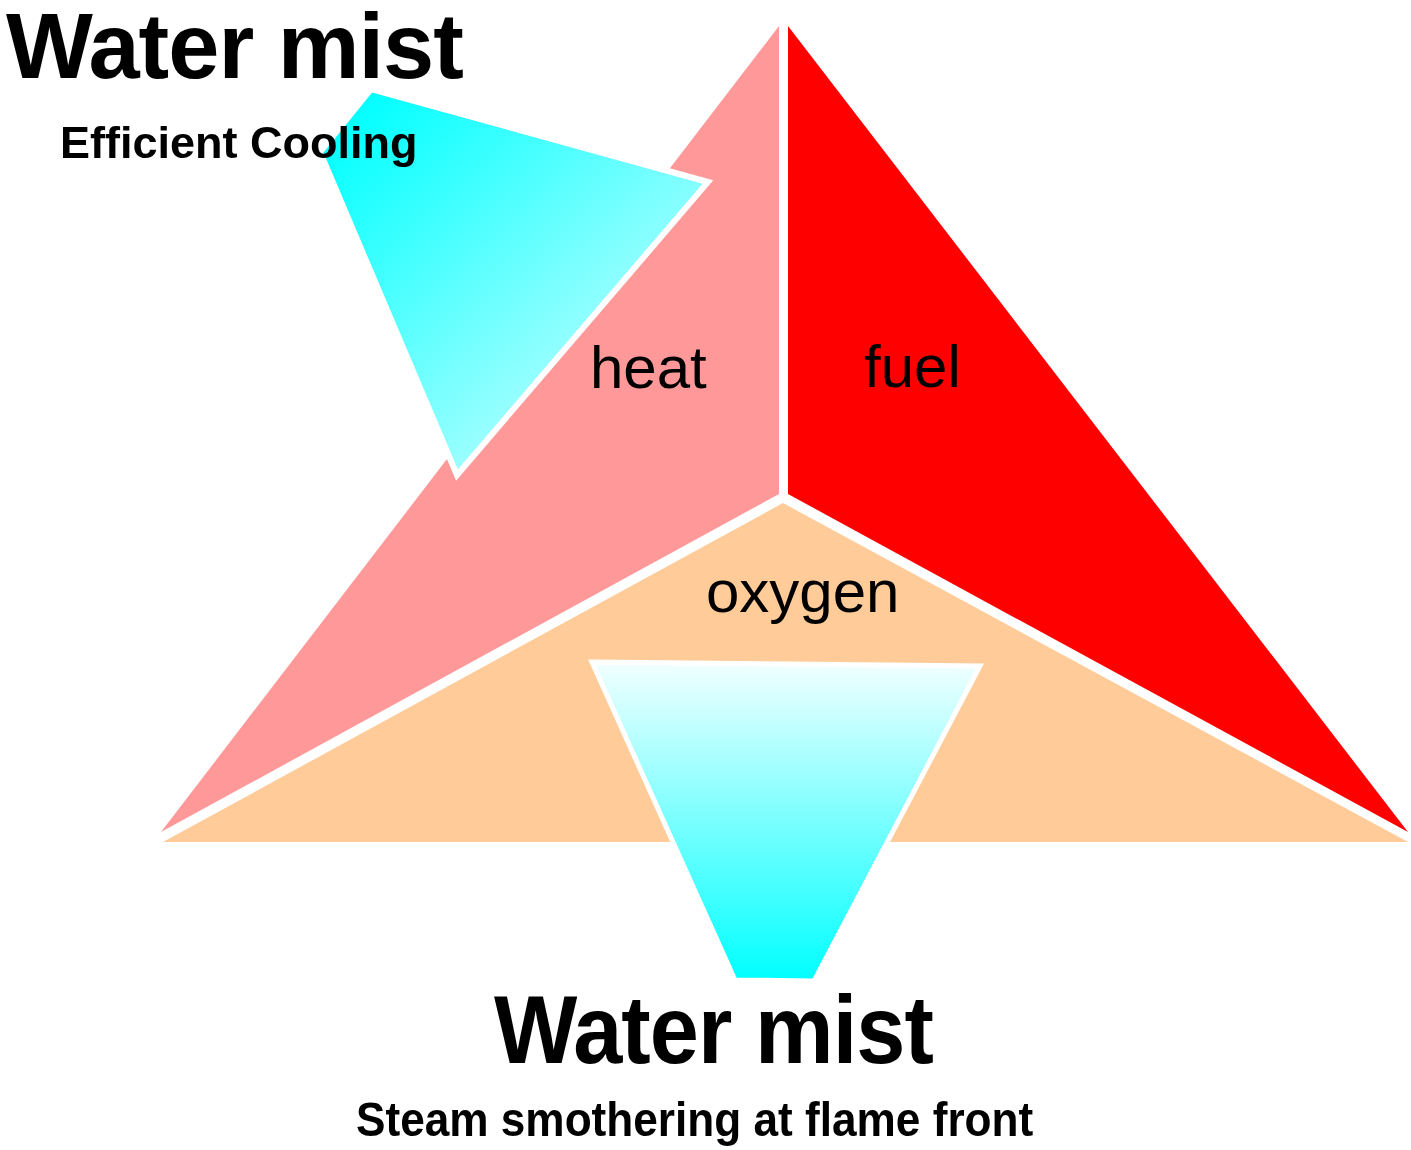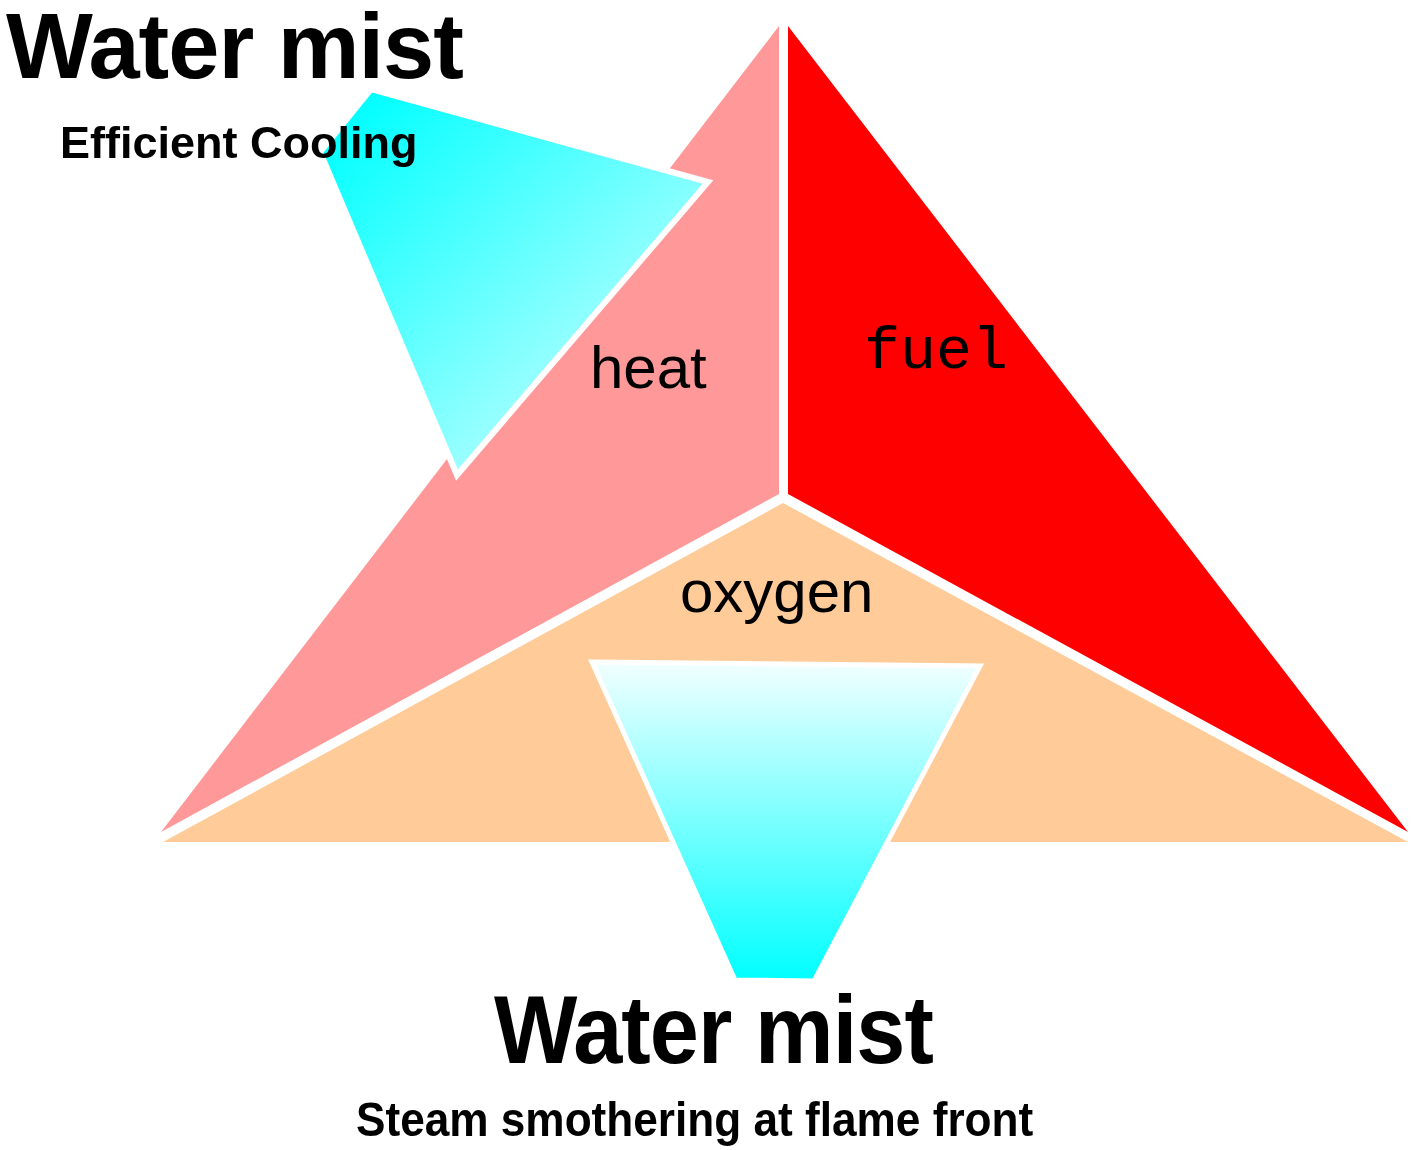--- a/index.html
+++ b/index.html
@@ -39,22 +39,22 @@
     }
     .segment-label {
       font-size: 60px;
       font-weight: normal;
     }
     #top-title { left: 6px; top: 0px; }
     #top-subtitle { left: 60px; top: 113px; margin-top: 7px; }
     #bottom-title { left: 494px; top: 982px; font-size: 96px; transform: scaleX(0.92); transform-origin: left top; }
     #bottom-subtitle { left: 356px; top: 1096px; font-size: 48px; transform: scaleX(0.92); transform-origin: left top; }
     #label-heat { left: 590px; top: 338px; }
-    #label-fuel { left: 864px; top: 322px; font-family: Liberation Mono, monospace; }
-    #label-oxygen { left: 680px; top: 562px; }
+    #label-fuel { left: 864px; top: 337px; }
+    #label-oxygen { left: 706px; top: 562px; }
   </style>
 </head>
 <body>
 
 <svg class="diagram" viewBox="0 0 1411 1150" xmlns="http://www.w3.org/2000/svg">
   <defs>
     <linearGradient id="mistTopGrad" x1="371" y1="89" x2="640" y2="380" gradientUnits="userSpaceOnUse">
       <stop offset="0" stop-color="#00FFFF"></stop>
       <stop offset="1" stop-color="#B4FFFF"></stop>
     </linearGradient>

